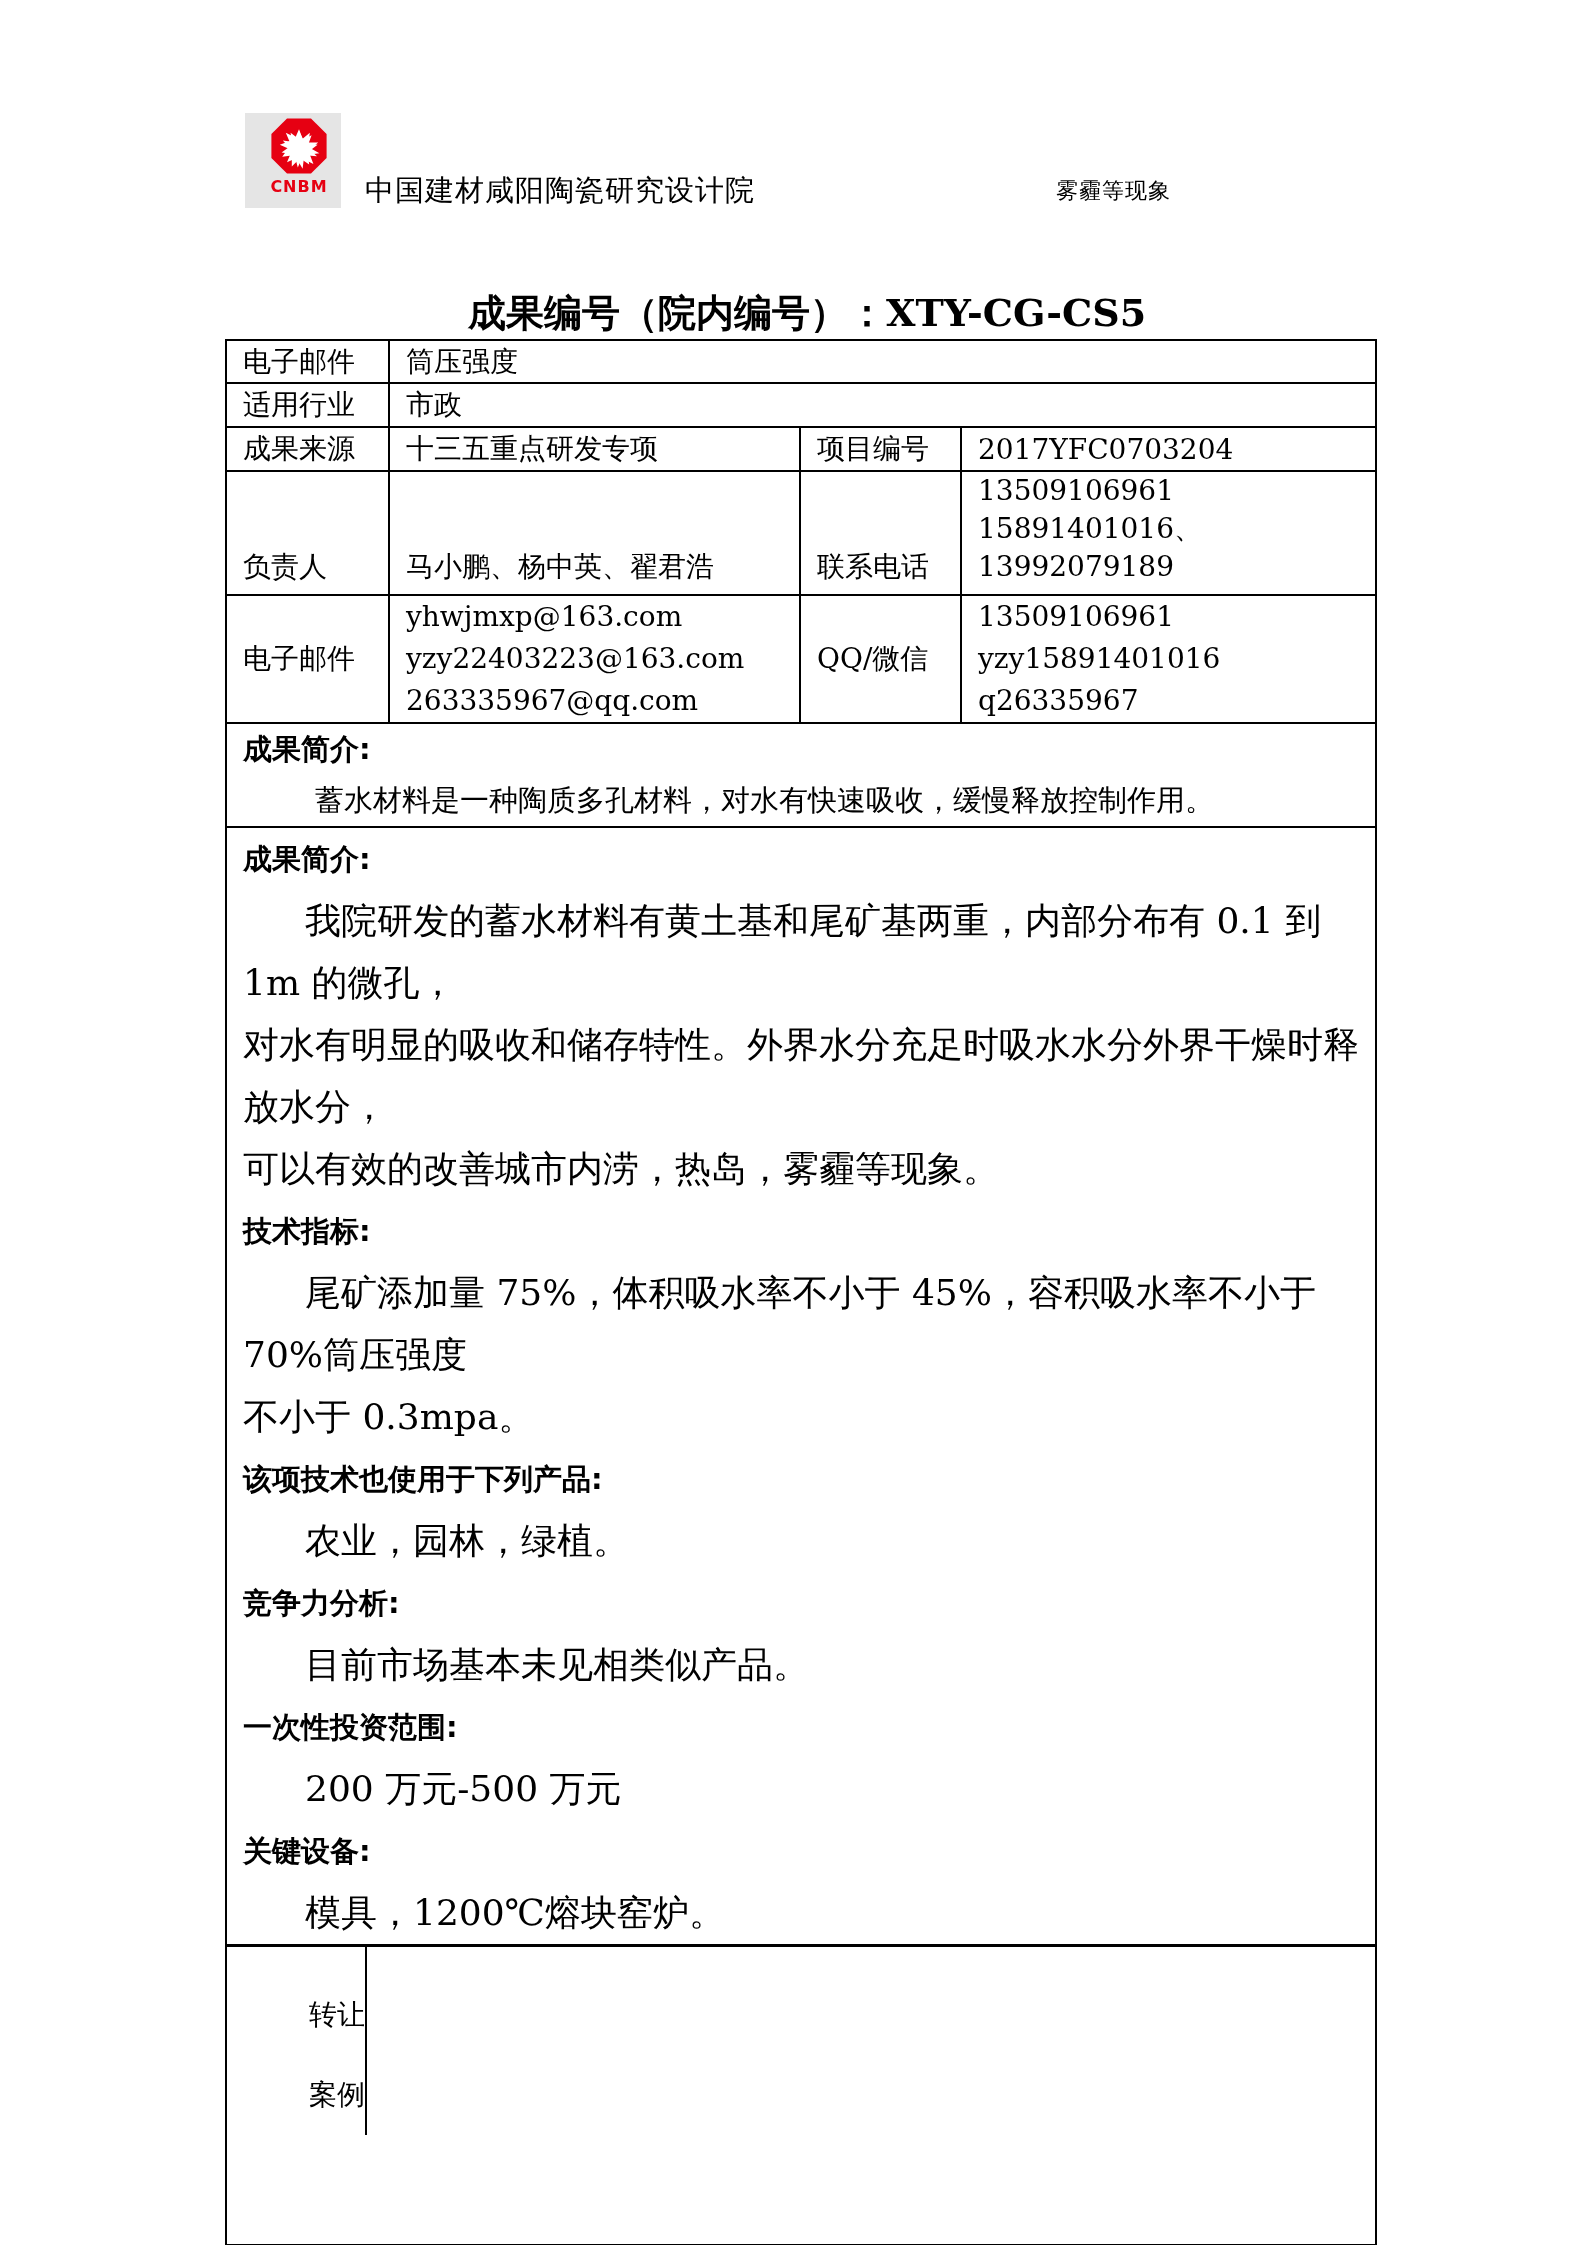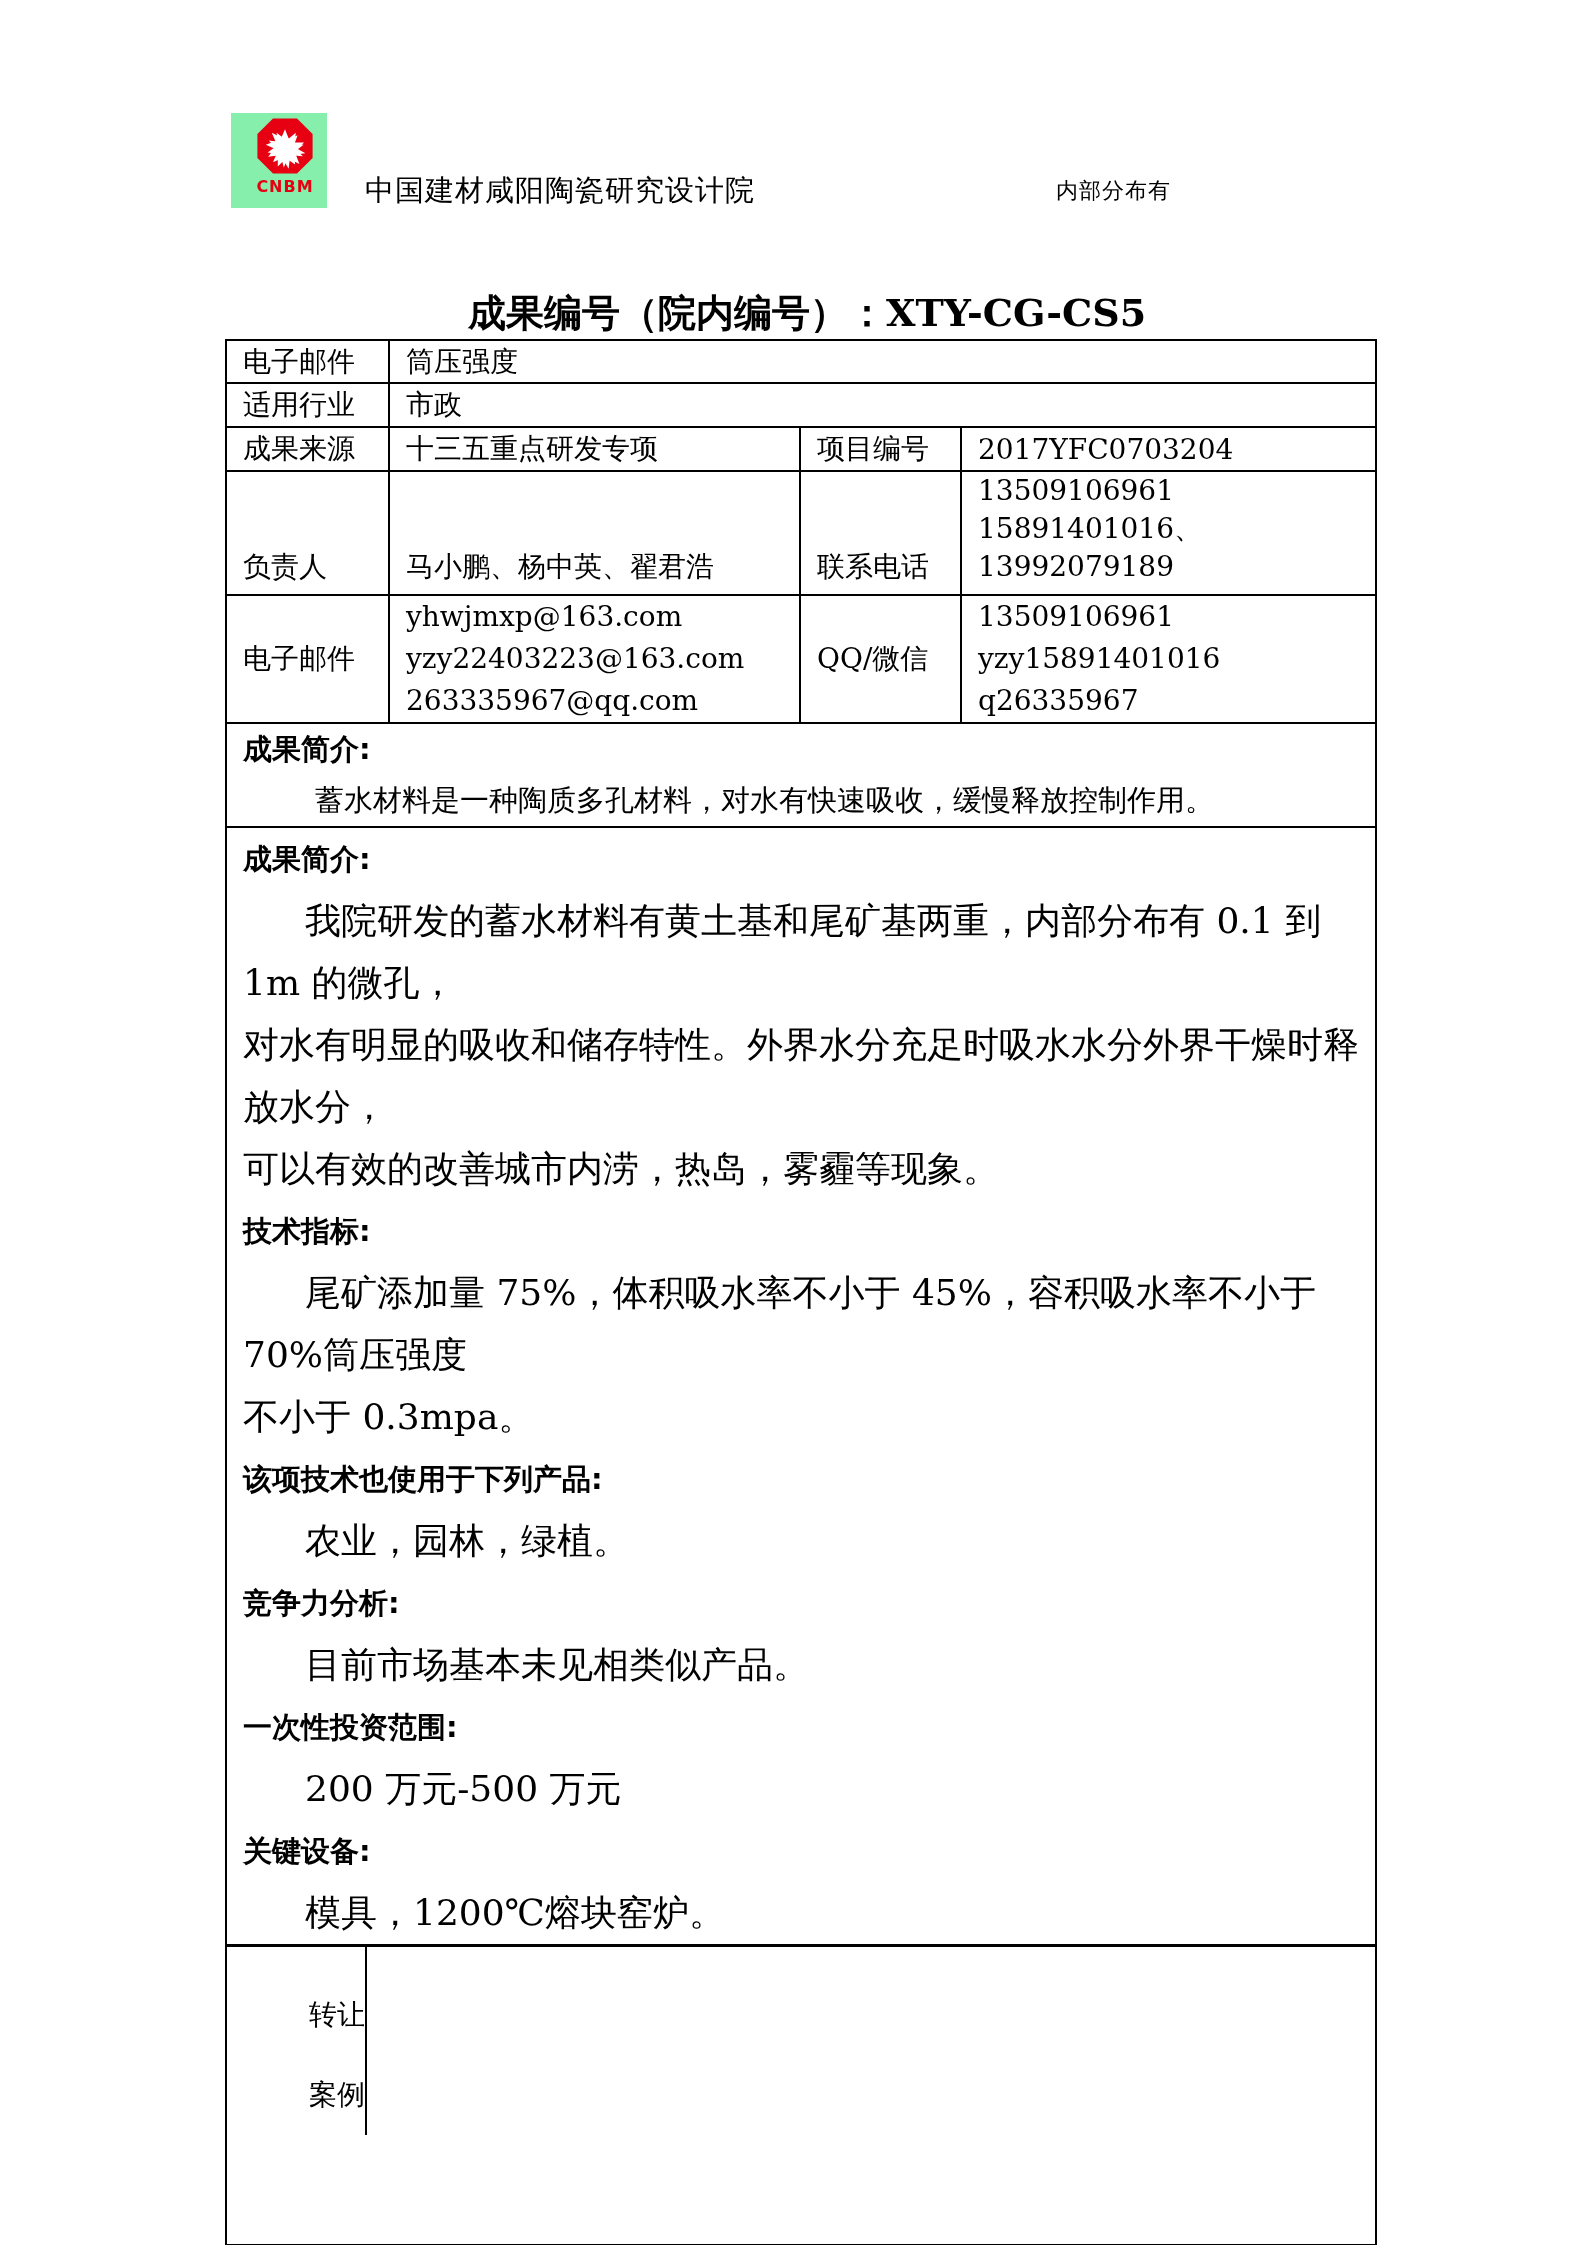--- a/index.html
+++ b/index.html
@@ -2,21 +2,21 @@
 <html><head>
 <meta charset="utf-8">
 <style>
   html,body { margin:0; padding:0; background:#ffffff; }
   .page {
     position:relative; width:1587px; height:2245px; background:#ffffff;
     font-family:"DejaVu Serif","Liberation Serif",serif; color:#000;
     overflow:hidden;
   }
   
-  .logo-wrap { position:absolute; left:231px; top:113px; width:96px; height:95px; background:#86efac; }
+  .logo-wrap { position:absolute; left:245px; top:113px; width:96px; height:95px; background:#e5e5e5; }
   .logo-badge { position:absolute; left:24px; top:3px; width:60px; height:60px; }
   .logo-text { position:absolute; left:0; top:64px; width:108px; text-align:center;
     font-family:"DejaVu Sans","Liberation Sans",sans-serif; font-weight:bold;
     font-size:16px; letter-spacing:1px; }
   .institute { position:absolute; left:365px; top:171px; font-size:29px;
     font-family:"DejaVu Sans","Liberation Sans",sans-serif; letter-spacing:1px; }
   .doc-type { position:absolute; left:1056px; top:176px; font-size:22px;
     font-family:"DejaVu Sans","Liberation Sans",sans-serif; letter-spacing:1px; }
   
   .doc-title { position:absolute; left:468px; top:288px; font-size:38px; font-weight:bold; }
@@ -50,21 +50,21 @@
 
   <div class="logo-wrap">
     <svg class="logo-badge" viewBox="0 0 100 100" xmlns="http://www.w3.org/2000/svg">
       <polygon points="30,4 70,4 96,30 96,70 70,96 30,96 4,70 4,30" fill="#e60012"></polygon>
       <polygon fill="#ffffff" points="50,22 56,38 68,28 66,44 82,44 70,54 84,62 68,64 74,80 58,72 56,88 48,74 38,84 38,66 22,68 32,54 18,48 34,42 28,28 44,36"></polygon>
       <polygon fill="#ffffff" points="50,25 57,39 71,32 66,46 81,48 69,57 80,67 65,66 67,81 54,72 48,86 44,71 30,77 36,63 21,61 33,52 23,41 38,43 36,28 48,37"></polygon>
     </svg>
     <div class="logo-text" style="color:#e60012;">CNBM</div>
   </div>
   <div class="institute">中国建材咸阳陶瓷研究设计院</div>
-  <div class="doc-type">内部分布有</div>
+  <div class="doc-type">雾霾等现象</div>
 
   <div class="doc-title">成果编号（院内编号）：XTY-CG-CS5</div>
 
   <table class="main">
     <colgroup>
         <col style="width:163px">
         <col style="width:411px">
         <col style="width:161px">
         <col style="width:415px">
       </colgroup>

